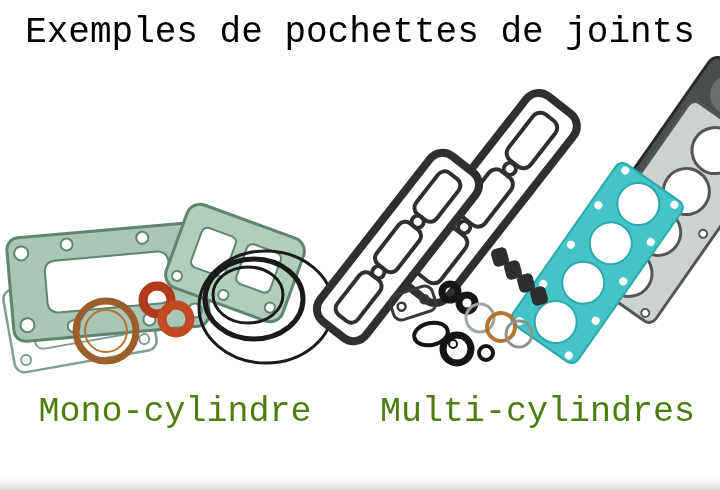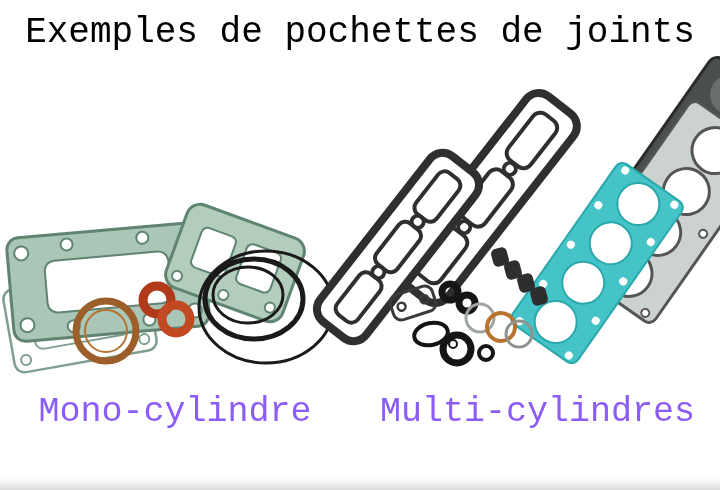--- a/index.html
+++ b/index.html
@@ -17,21 +17,21 @@
     font-size:36px;
     line-height:1.18;
     color:#000;
   }
   .illustration{
     position:absolute;top:0;left:0;
   }
   .caption{
     position:absolute;
     font-size:35px;
-    color:#8b5cf6;
+    color:#4d7c0f;
     white-space:nowrap;
   }
   .caption-mono{left:30px;top:392px;width:290px;text-align:center;}
   .caption-multi{left:380px;top:392px;width:310px;text-align:right;}
   .bottom-strip{
     position:absolute;left:0;right:0;bottom:0;height:12px;
     background:linear-gradient(#ffffff,#dcdcdc);
   }
 </style>
 </head>

